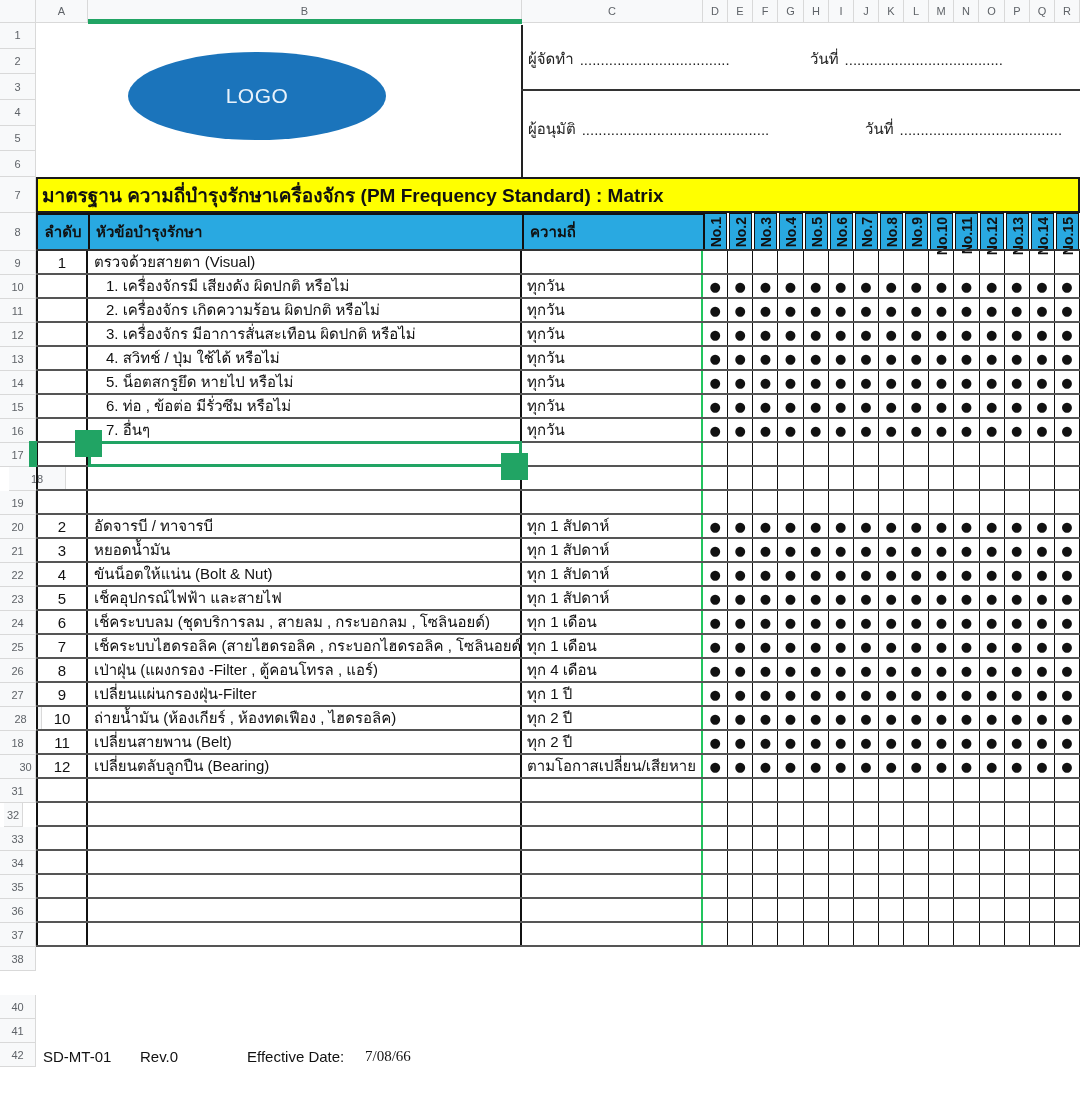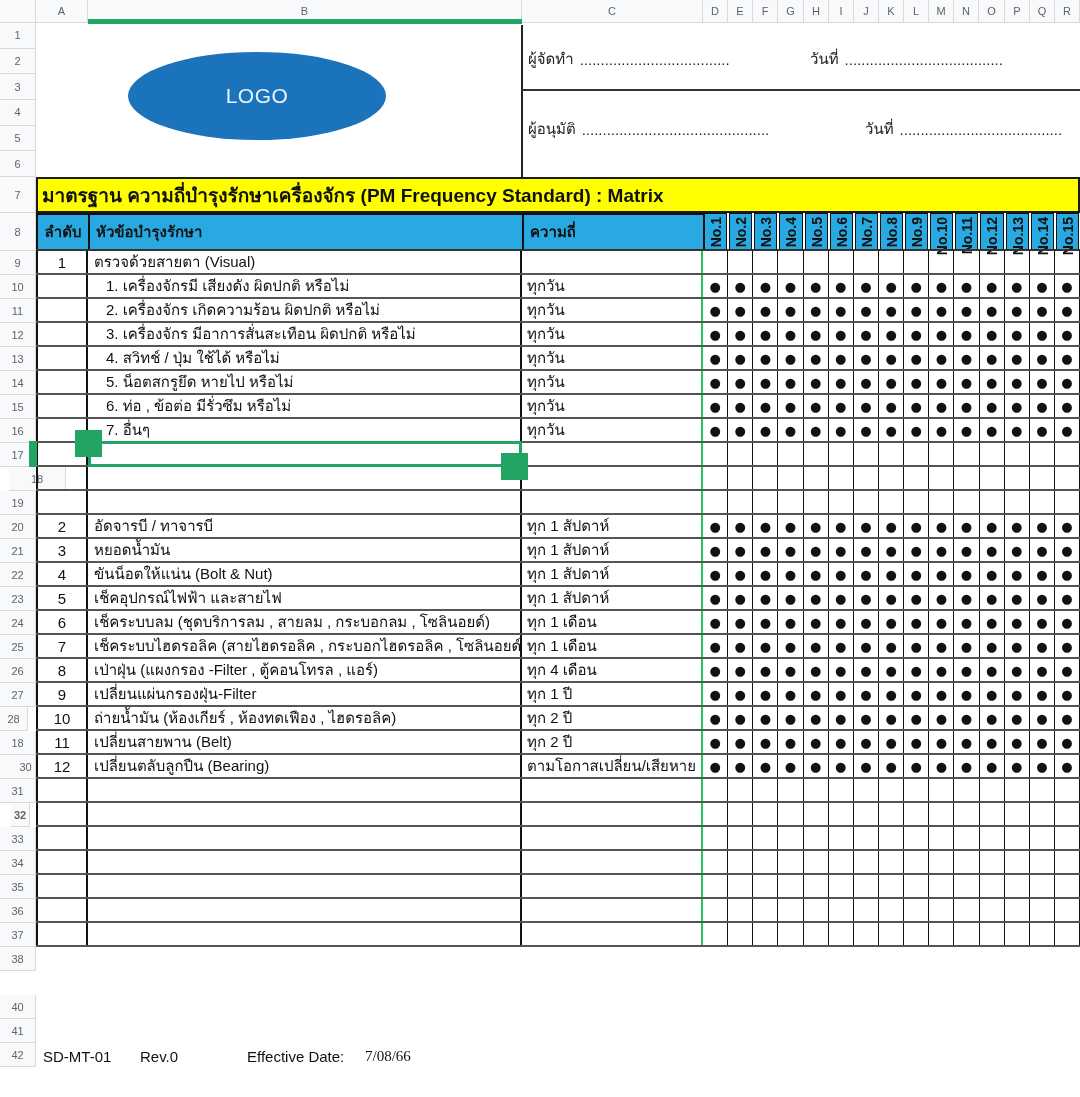--- a/index.html
+++ b/index.html
@@ -94,25 +94,25 @@
       <div class="hbox" style="left: 1px; top: 467px; width: 57px; height: 24px; margin-left: 8px;">18</div>
       <div class="hbox" style="left: 0px; top: 491px; width: 36px; height: 24px;">19</div>
       <div class="hbox" style="left: 0px; top: 515px; width: 36px; height: 24px;">20</div>
       <div class="hbox" style="left: 0px; top: 539px; width: 36px; height: 24px;">21</div>
       <div class="hbox" style="left: 0px; top: 563px; width: 36px; height: 24px;">22</div>
       <div class="hbox" style="left: 0px; top: 587px; width: 36px; height: 24px;">23</div>
       <div class="hbox" style="left: 0px; top: 611px; width: 36px; height: 24px;">24</div>
       <div class="hbox" style="left: 0px; top: 635px; width: 36px; height: 24px;">25</div>
       <div class="hbox" style="left: 0px; top: 659px; width: 36px; height: 24px;">26</div>
       <div class="hbox" style="left: 0px; top: 683px; width: 36px; height: 24px;">27</div>
-      <div class="hbox" style="left: 0px; top: 707px; width: 28px; height: 24px;">28</div>
+      <div class="hbox" style="left: 0px; top: 707px; width: 42px; height: 24px;">28</div>
       <div class="hbox" style="left: 0px; top: 731px; width: 36px; height: 24px;">18</div>
       <div class="hbox" style="left: 0px; top: 755px; width: 36px; height: 24px; padding-left: 16px;">30</div>
       <div class="hbox" style="left: 0px; top: 779px; width: 36px; height: 24px;">31</div>
-      <div class="hbox" style="left: 11px; top: 803px; width: 19px; height: 24px; font-weight: bold;">32</div>
+      <div class="hbox" style="left: 4px; top: 803px; width: 19px; height: 24px;">32</div>
       <div class="hbox" style="left: 0px; top: 827px; width: 36px; height: 24px;">33</div>
       <div class="hbox" style="left: 0px; top: 851px; width: 36px; height: 24px;">34</div>
       <div class="hbox" style="left: 0px; top: 875px; width: 36px; height: 24px;">35</div>
       <div class="hbox" style="left: 0px; top: 899px; width: 36px; height: 24px;">36</div>
       <div class="hbox" style="left: 0px; top: 923px; width: 36px; height: 24px;">37</div>
       <div class="hbox" style="left: 0px; top: 947px; width: 36px; height: 24px;">38</div>
       <div class="hbox" style="left: 0px; top: 1015px; width: 36px; height: 24px;">39</div>
       <div class="hbox" style="left: 0px; top: 995px; width: 36px; height: 24px;">40</div>
       <div class="hbox" style="left: 0px; top: 1019px; width: 36px; height: 24px;">41</div>
       <div class="hbox" style="left: 0px; top: 1043px; width: 36px; height: 24px;">42</div>

